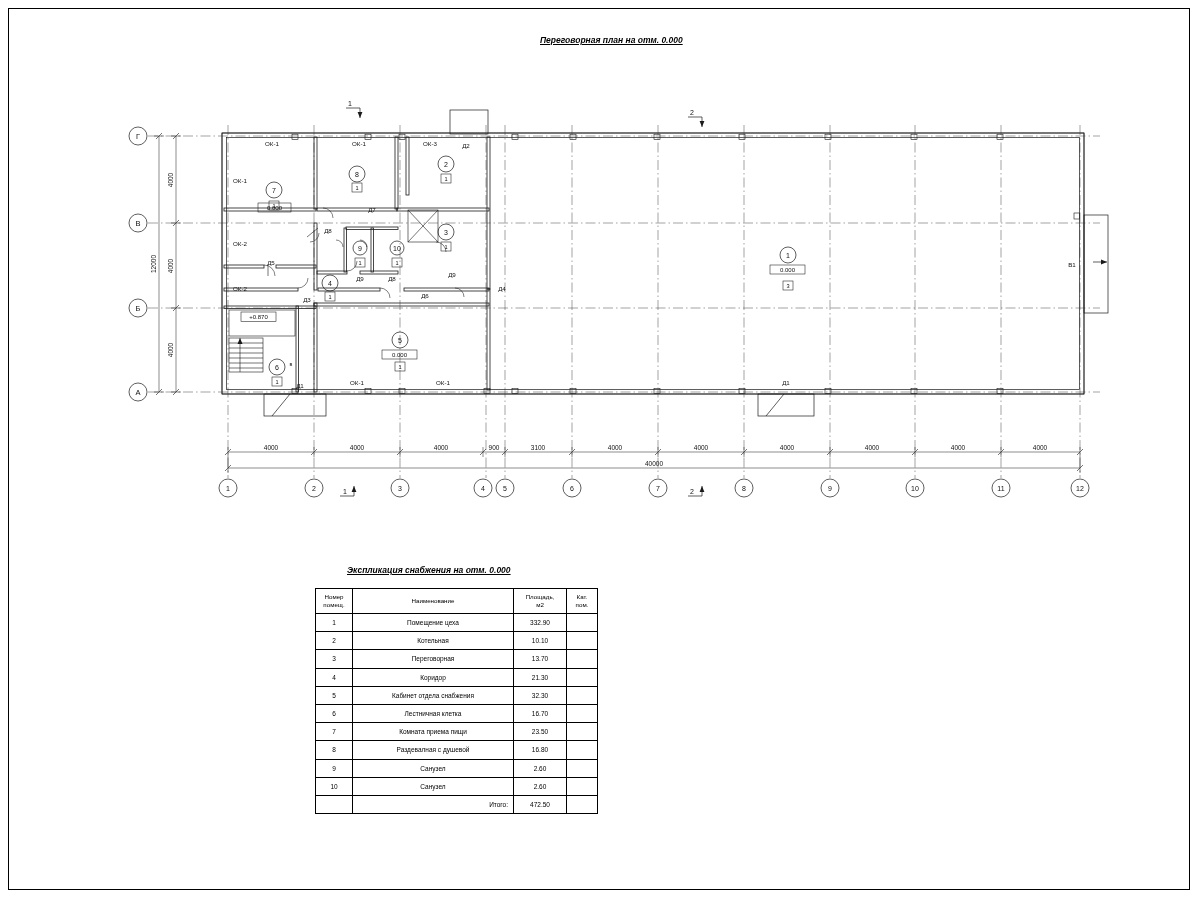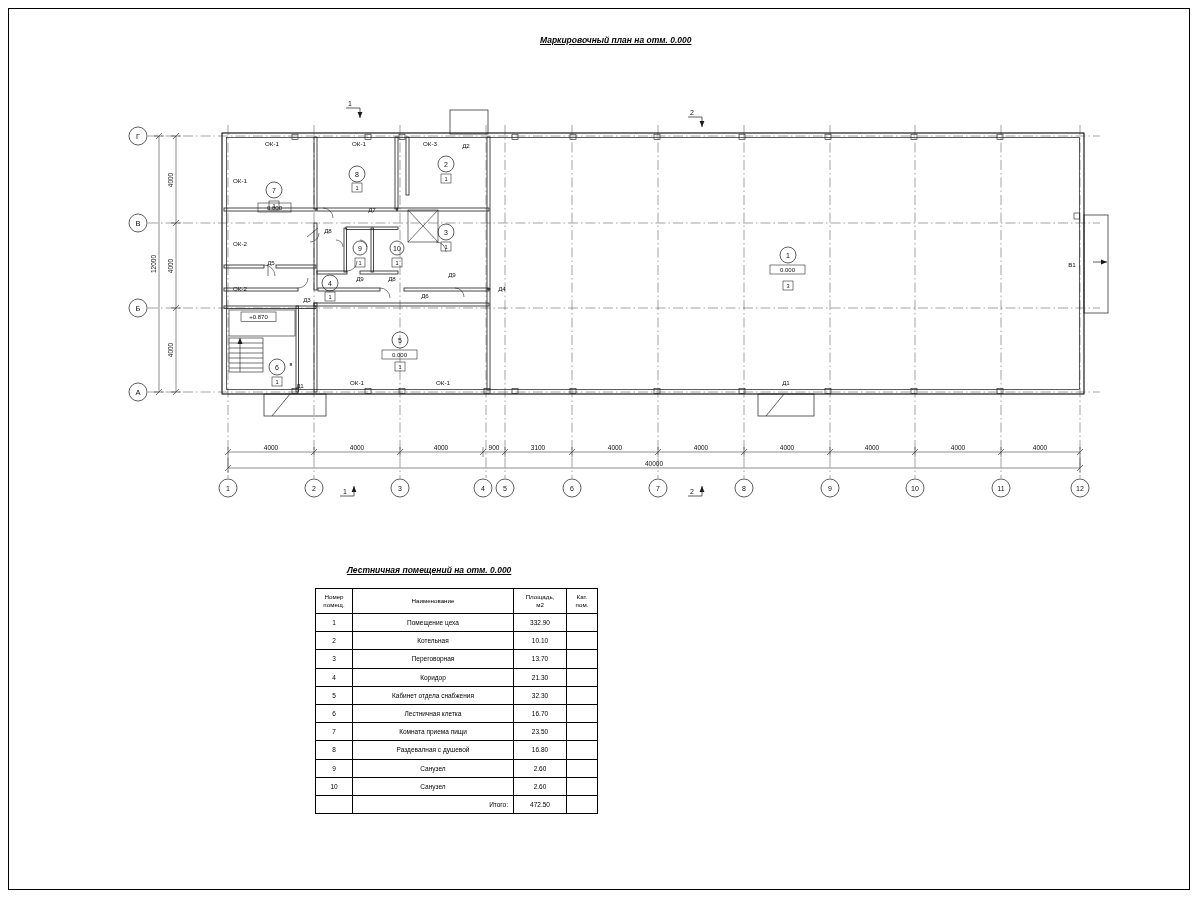--- a/index.html
+++ b/index.html
@@ -82,22 +82,22 @@
   .expl .total-label {
     text-align: right;
     padding-right: 5px;
   }
 </style>
 </head>
 <body>
 
 <div class="sheet-border"></div>
 
-<div class="plan-title">Маркировочный план на отм. 0.000</div>
-<div class="table-title">Лестничная помещений на отм. 0.000</div>
+<div class="plan-title">Переговорная план на отм. 0.000</div>
+<div class="table-title">Экспликация снабжения на отм. 0.000</div>
 
 <svg id="plan" viewBox="0 0 1200 900" xmlns="http://www.w3.org/2000/svg">
   <g fill="none" stroke="#1a1a1a" stroke-width="0.7">
 
     <rect x="222" y="133" width="862" height="261" stroke-width="0.9"></rect>
     <rect x="226.5" y="137.5" width="853" height="252" stroke-width="0.7"></rect>
 
     <g stroke="#1a1a1a" stroke-width="0.5">
       <line x1="222" y1="133" x2="1084" y2="133"></line>
       <line x1="222" y1="394" x2="1084" y2="394"></line>

